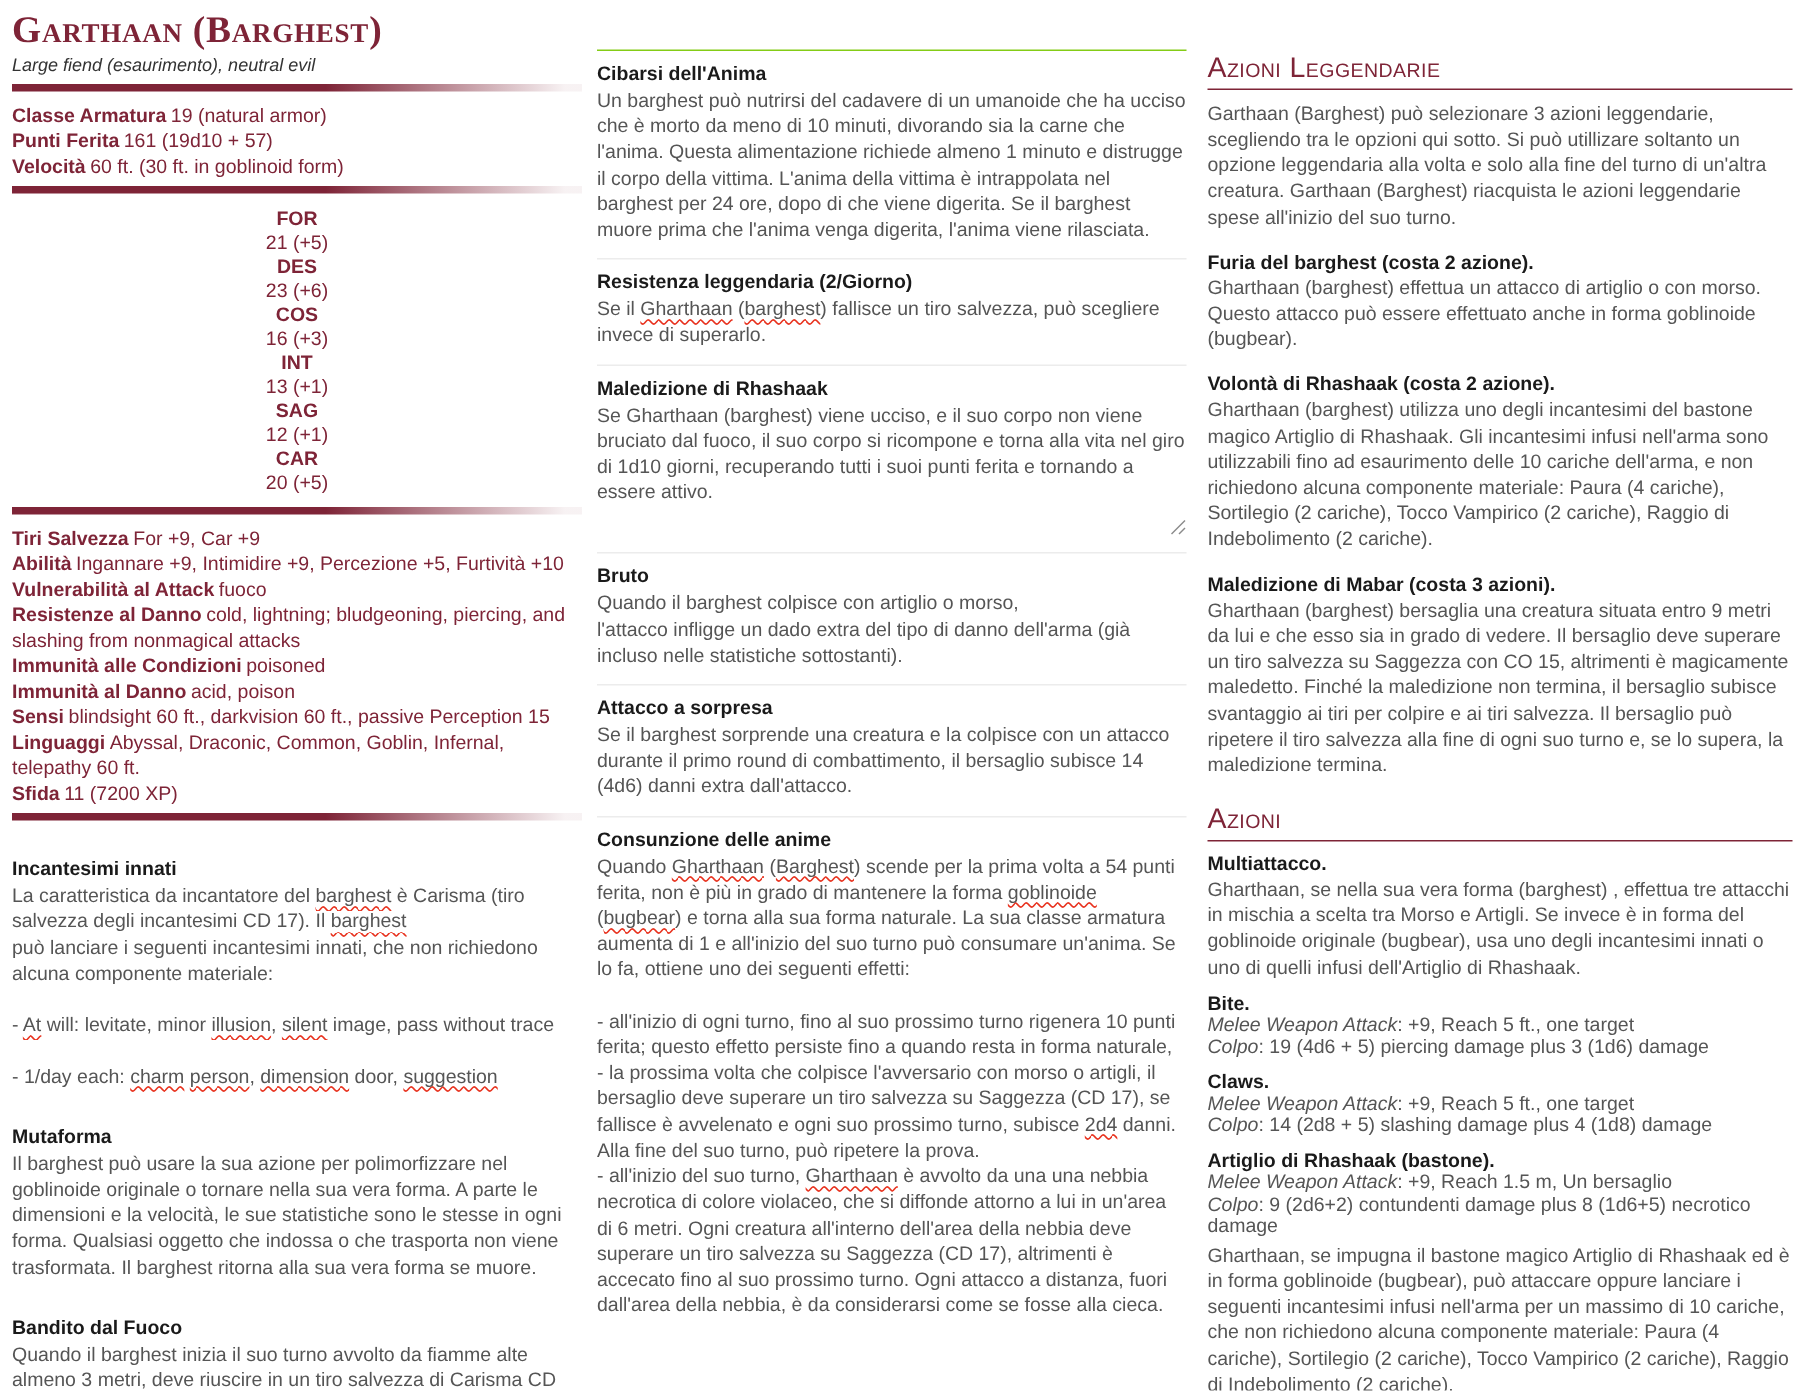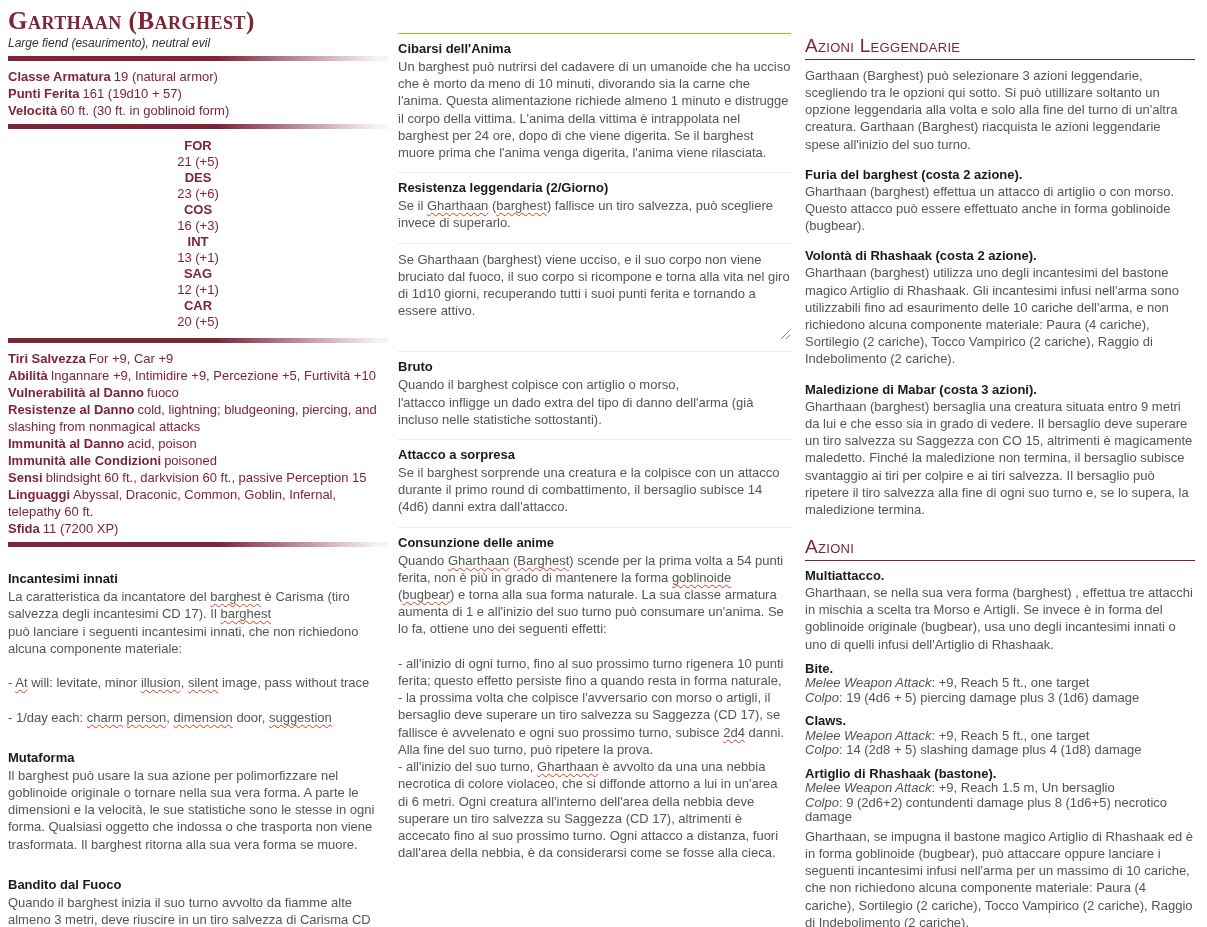--- a/index.html
+++ b/index.html
@@ -107,24 +107,24 @@
           <div class="ab-name">CAR</div>
           <div class="ab-val">20 (+5)</div>
         </div>
     </div>
 
     <div class="rule"></div>
 
     <div class="props">
       <div class="prop-line"><span class="plabel">Tiri Salvezza</span><span>For +9, Car +9</span></div>
       <div class="prop-line"><span class="plabel">Abilità</span><span>Ingannare +9, Intimidire +9, Percezione +5, Furtività +10</span></div>
-      <div class="prop-line"><span class="plabel">Vulnerabilità al Danno</span><span>fuoco</span></div>
+      <div class="prop-line"><span class="plabel">Vulnerabilità al Attack</span><span>fuoco</span></div>
       <div class="prop-line"><span class="plabel">Resistenze al Danno</span><span>cold, lightning; bludgeoning, piercing, and slashing from nonmagical attacks</span></div>
+      <div class="prop-line"><span class="plabel">Immunità alle Condizioni</span><span>poisoned</span></div>
       <div class="prop-line"><span class="plabel">Immunità al Danno</span><span>acid, poison</span></div>
-      <div class="prop-line"><span class="plabel">Immunità alle Condizioni</span><span>poisoned</span></div>
       <div class="prop-line"><span class="plabel">Sensi</span><span>blindsight 60 ft., darkvision 60 ft., passive Perception 15</span></div>
       <div class="prop-line"><span class="plabel">Linguaggi</span><span>Abyssal, Draconic, Common, Goblin, Infernal, telepathy 60 ft.</span></div>
       <div class="prop-line"><span class="plabel">Sfida</span><span>11 (7200 XP)</span></div>
     </div>
 
     <div class="rule"></div>
 
     <div class="trait">
       <h3>Incantesimi innati</h3>
       <div class="t-body">La caratteristica da incantatore del <span class="sp">barghest</span> è Carisma (tiro salvezza degli incantesimi CD 17). Il <span class="sp">barghest</span><br>può lanciare i seguenti incantesimi innati, che non richiedono alcuna componente materiale:<br><br>- <span class="sp">At</span> will: levitate, minor <span class="sp">illusion</span>, <span class="sp">silent</span> image, pass without trace<br><br>- 1/day each: <span class="sp">charm</span> <span class="sp">person</span>, <span class="sp">dimension</span> door, <span class="sp">suggestion</span></div>
@@ -146,20 +146,21 @@
   <div class="col col2">
     <div class="m-section first">
       <h3>Cibarsi dell'Anima</h3>
       <div class="m-body">Un barghest può nutrirsi del cadavere di un umanoide che ha ucciso che è morto da meno di 10 minuti, divorando sia la carne che l'anima. Questa alimentazione richiede almeno 1 minuto e distrugge il corpo della vittima. L'anima della vittima è intrappolata nel barghest per 24 ore, dopo di che viene digerita. Se il barghest muore prima che l'anima venga digerita, l'anima viene rilasciata.</div>
     </div>
     <div class="m-section">
       <h3>Resistenza leggendaria (2/Giorno)</h3>
       <div class="m-body">Se il <span class="sp">Gharthaan</span> (<span class="sp">barghest</span>) fallisce un tiro salvezza, può scegliere invece di superarlo.</div>
     </div>
     <div class="m-section">
+      <h3>Maledizione di Rhashaak</h3>
       <div class="m-body">Se Gharthaan (barghest) viene ucciso, e il suo corpo non viene bruciato dal fuoco, il suo corpo si ricompone e torna alla vita nel giro di 1d10 giorni, recuperando tutti i suoi punti ferita e tornando a essere attivo.</div>
       <div class="grip-row">
         <svg class="grip" width="11" height="11" viewBox="0 0 11 11">
           <line x1="1" y1="10" x2="10" y2="1"></line>
           <line x1="6" y1="10" x2="10" y2="6"></line>
         </svg>
       </div>
     </div>
     <div class="m-section">
       <h3>Bruto</h3>

